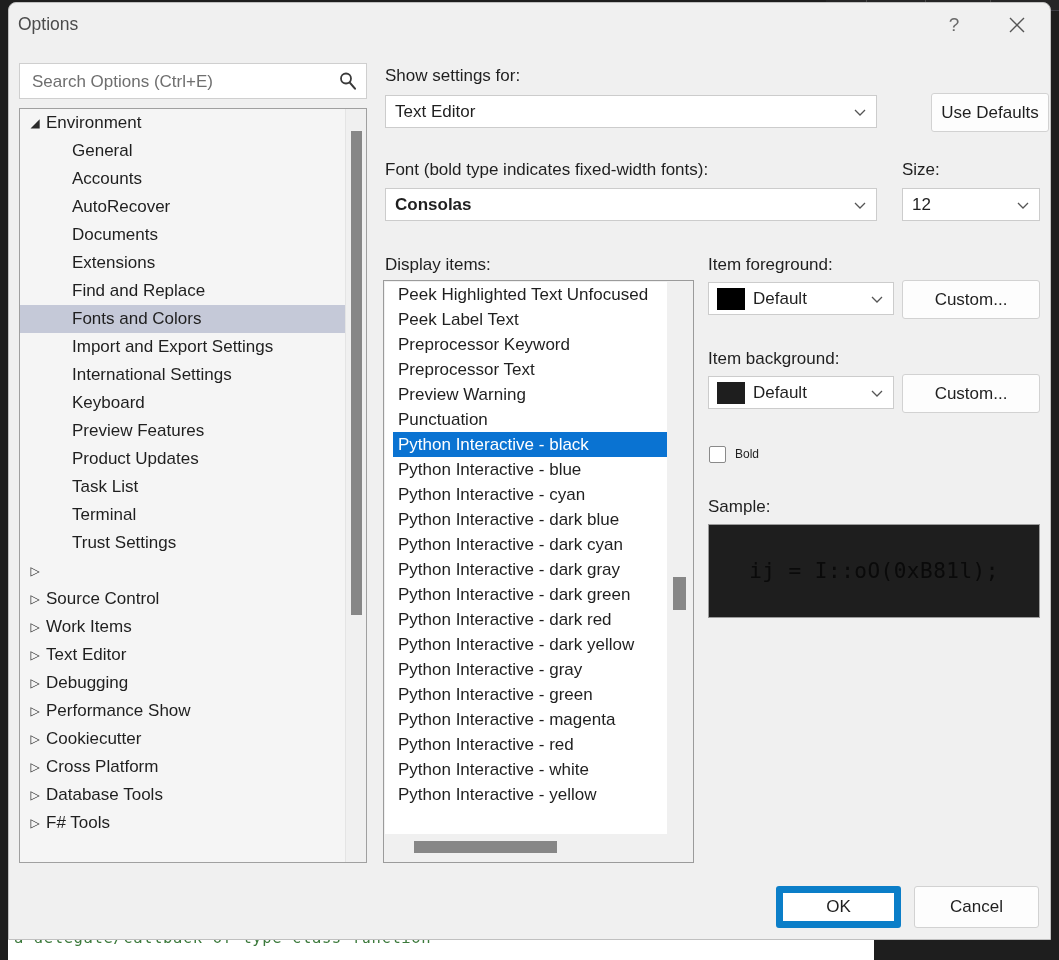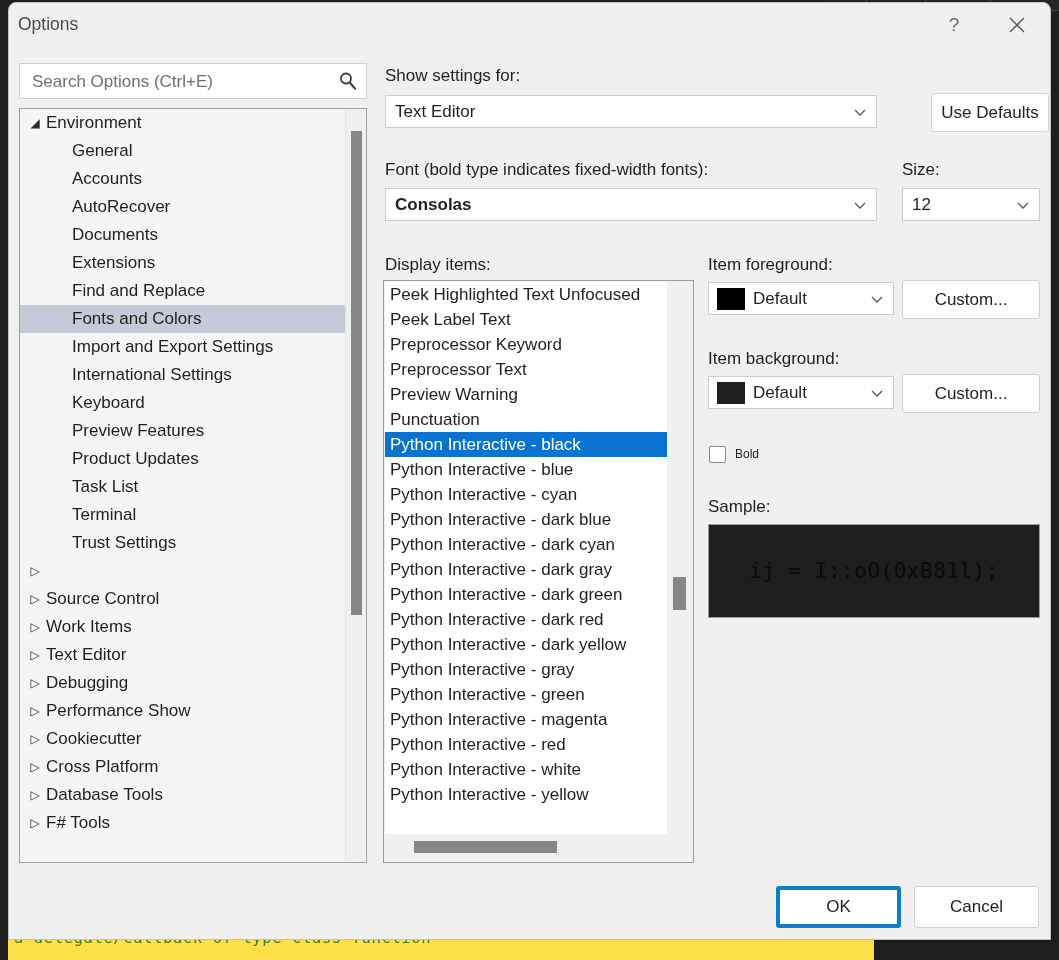--- a/index.html
+++ b/index.html
@@ -9,21 +9,21 @@
     height: 960px;
     overflow: hidden;
     background: #1e1e1e;
     font-family: "Liberation Sans", sans-serif;
   }
 
   #root {
     position: relative;
     width: 874px;
     height: 960px;
-    background: #fde047;
+    background: #ffffff;
   }
 
   
   .bg-strip-top {
     position: absolute;
     left: 0; top: 0; width: 1059px; height: 10px;
     background: #1e1e1e;
   }
   .bg-tabstrip {
     position: absolute;
@@ -257,21 +257,21 @@
     border-radius: 3px;
     box-sizing: border-box;
     display: flex;
     align-items: center;
     justify-content: center;
     font-size: 17px;
     color: #1f1f1f;
     cursor: default;
   }
   .btn.focus {
-    border: 4px solid #1d4ed8;
+    border: 7px solid #1d4ed8;
     background: #fff;
   }
 
   
   .show-label { left: 376px; top: 63px; }
   .show-combo { left: 376px; top: 92px; width: 492px; height: 33px; }
   .use-defaults { left: 922px; top: 90px; width: 118px; height: 39px; }
 
   
   .font-label { left: 376px; top: 157px; }
@@ -301,20 +301,21 @@
     overflow: hidden;
   }
   .di-item {
     height: 25px;
     line-height: 25px;
     padding-left: 5px;
     font-size: 17px;
     color: #1f1f1f;
     white-space: nowrap;
     cursor: default;
+    margin-left: 8px;
   }
   .di-item.sel { background: #0a73d2; color: #fff; }
   .di-vscroll {
     position: absolute;
     right: 1px; top: 1px;
     width: 25px;
     height: 552px;
     background: #f0f0f0;
   }
   .di-vthumb {

